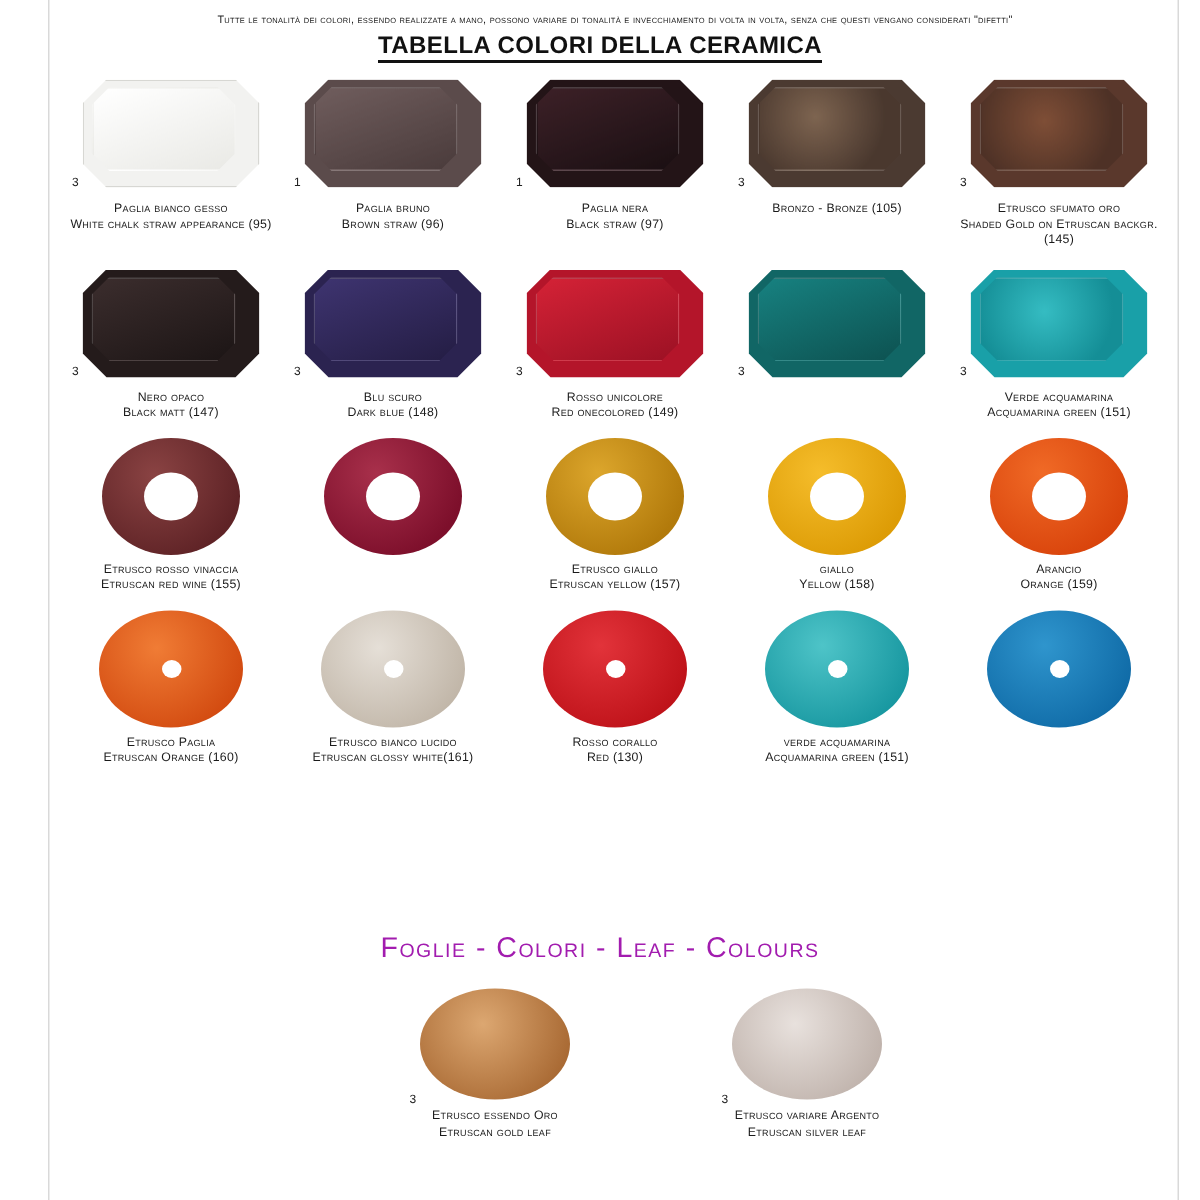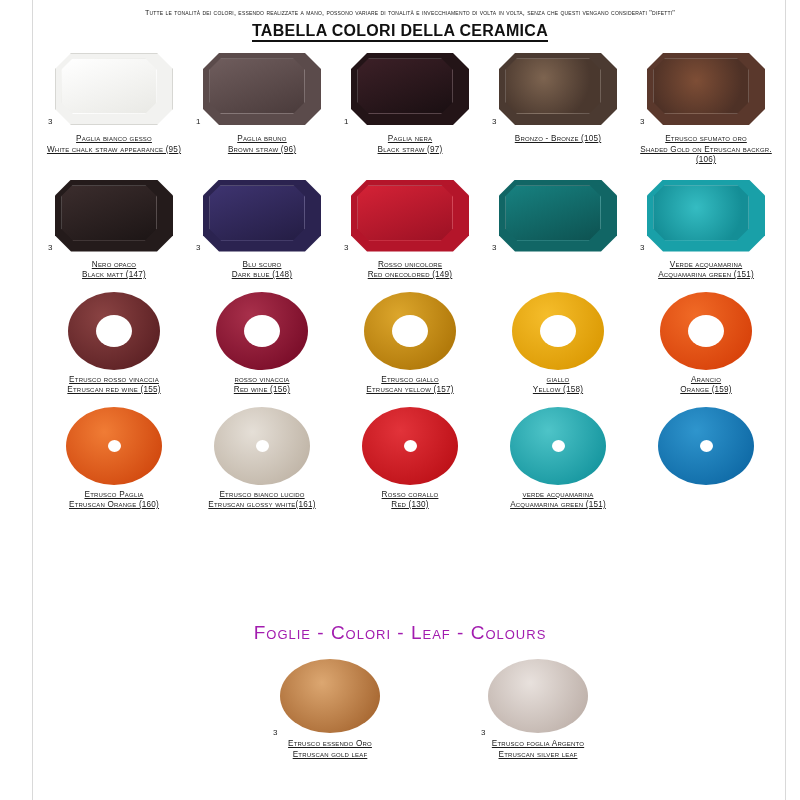--- a/index.html
+++ b/index.html
@@ -146,21 +146,20 @@
   }
   .caption {
     margin-top: 2px;
     text-align: center;
     font-size: 8.2px;
     line-height: 10.5px;
     font-variant: small-caps;
     letter-spacing: 0.2px;
     color: #1a1a1a;
     width: 150px;
-    text-decoration: underline;
   }
   .caption .it { display: block; }
   .caption .en { display: block; }
 
   .row1 .swatch-wrap { height: 86px; }
   .row-gap { height: 8px; }
 
   .leaf-title {
     position: absolute;
     top: 622px;
@@ -266,21 +265,21 @@
 
       <div class="cell">
         <div class="swatch-wrap">
           <div class="qty" style="left:8px; bottom:6px;">3</div>
           <div class="octagon" style="background:#5a382c;">
             <div class="gloss" style="background:radial-gradient(circle at 45% 40%, #7e4e36, #4e3126 75%);"></div>
           </div>
         </div>
         <div class="caption">
           <span class="it">Etrusco sfumato oro</span>
-          <span class="en">Shaded Gold on Etruscan backgr. (106)</span>
+          <span class="en">Shaded Gold on Etruscan backgr. (145)</span>
         </div>
       </div>
     </div>
 
     <div class="row-gap"></div>
 
     <div class="row">
       <div class="cell">
         <div class="swatch-wrap">
           <div class="qty" style="left:8px; bottom:6px;">3</div>
@@ -356,24 +355,20 @@
           <span class="it">Etrusco rosso vinaccia</span>
           <span class="en">Etruscan red wine (155)</span>
         </div>
       </div>
 
       <div class="cell">
         <div class="swatch-wrap">
           <div class="ring" style="background:radial-gradient(circle at 38% 30%, #a8304b, #7d0f2b 75%);">
             <div class="hole"></div>
           </div>
-        </div>
-        <div class="caption">
-          <span class="it">rosso vinaccia</span>
-          <span class="en">Red wine (156)</span>
         </div>
       </div>
 
       <div class="cell">
         <div class="swatch-wrap">
           <div class="ring" style="background:radial-gradient(circle at 38% 30%, #dca62c, #b27a0b 75%);">
             <div class="hole"></div>
           </div>
         </div>
         <div class="caption">
@@ -482,19 +477,19 @@
         <span class="en">Etruscan gold leaf</span>
       </div>
     </div>
 
     <div class="leaf-cell">
       <div class="leaf-wrap">
         <div class="qty" style="left:18px; bottom:0px;">3</div>
         <div class="leafdisc" style="background:radial-gradient(circle at 42% 32%, #e8e1dd, #bfb2ab 80%);"></div>
       </div>
       <div class="caption">
-        <span class="it">Etrusco foglia Argento</span>
+        <span class="it">Etrusco variare Argento</span>
         <span class="en">Etruscan silver leaf</span>
       </div>
     </div>
   </div>
 
 </div>
 
 </body></html>

